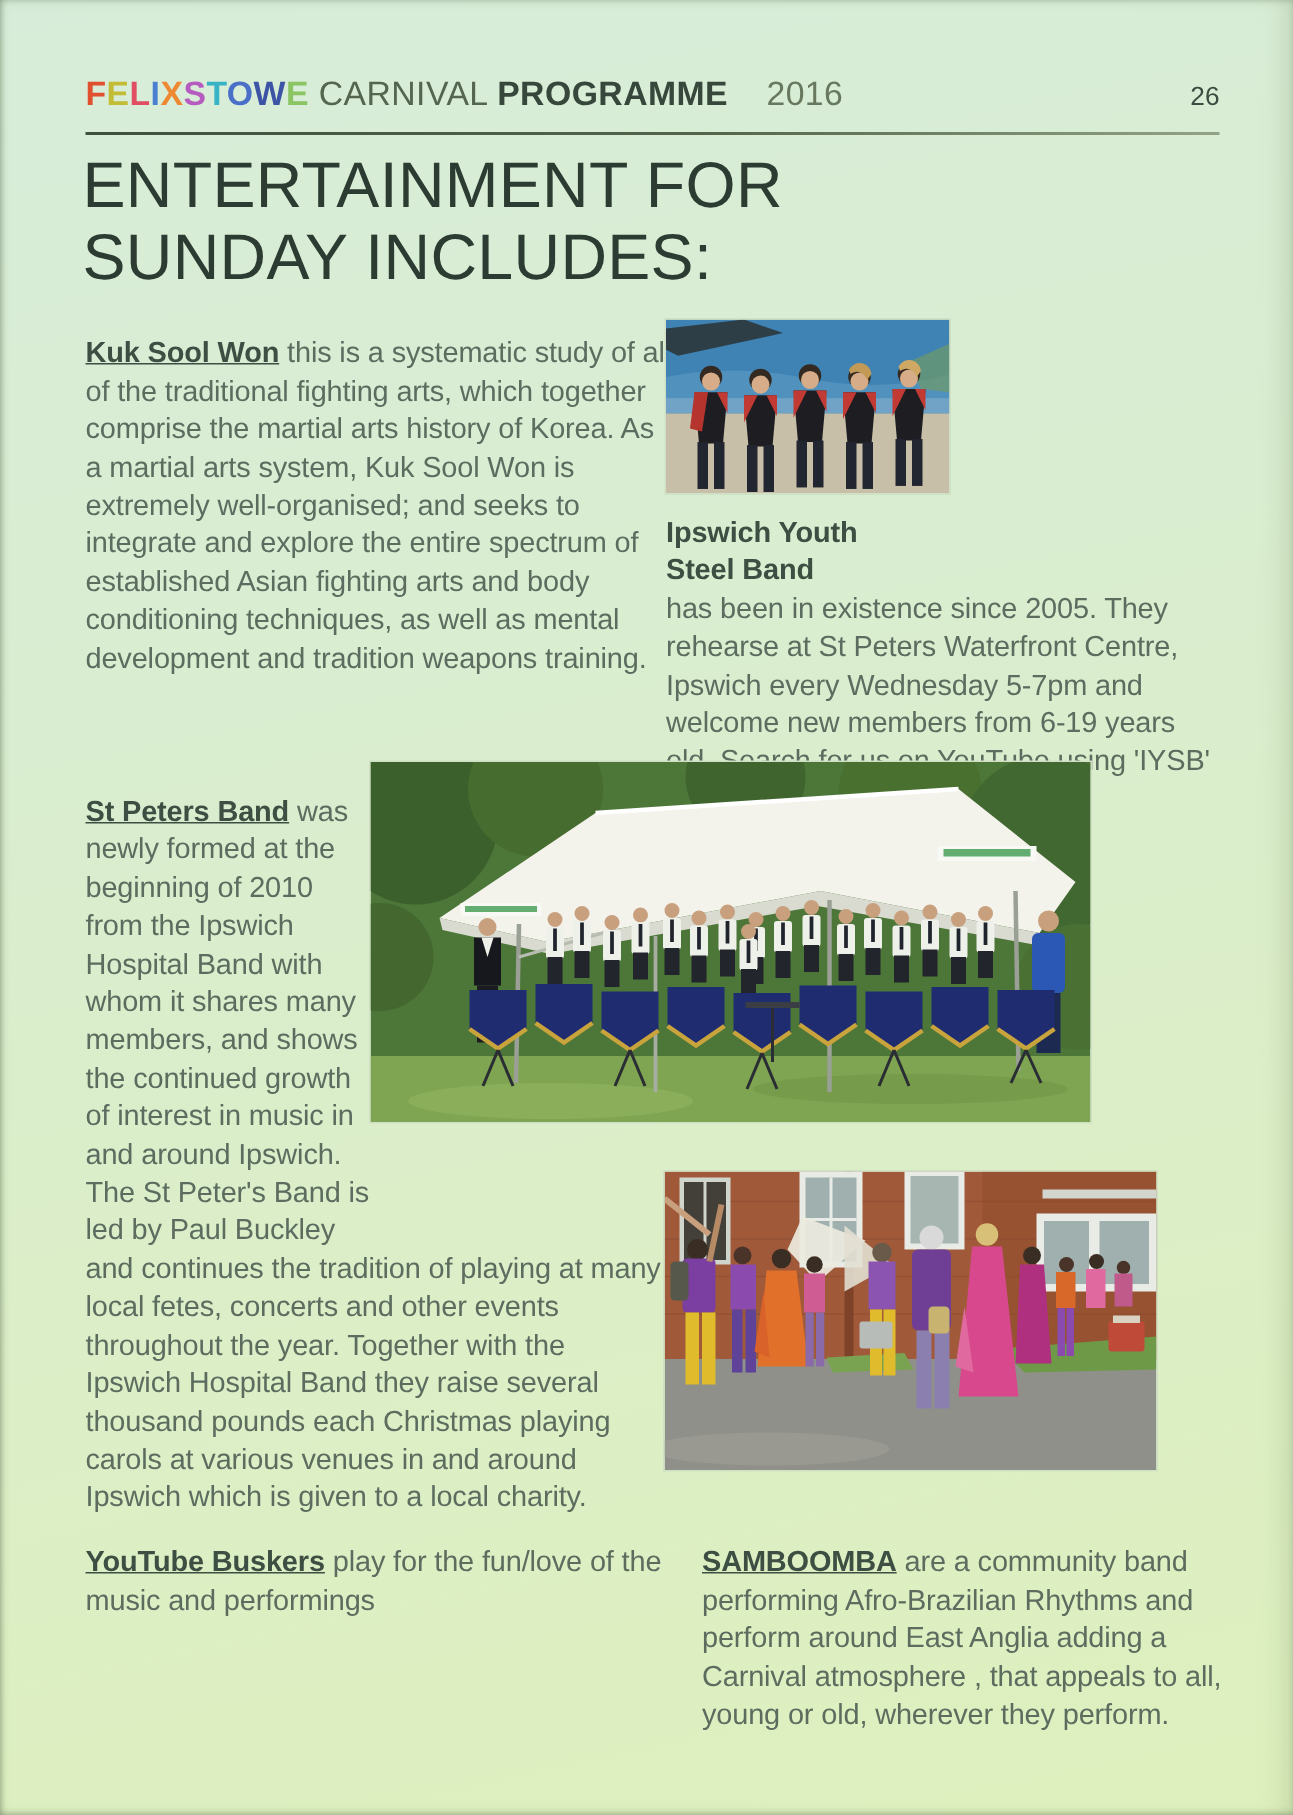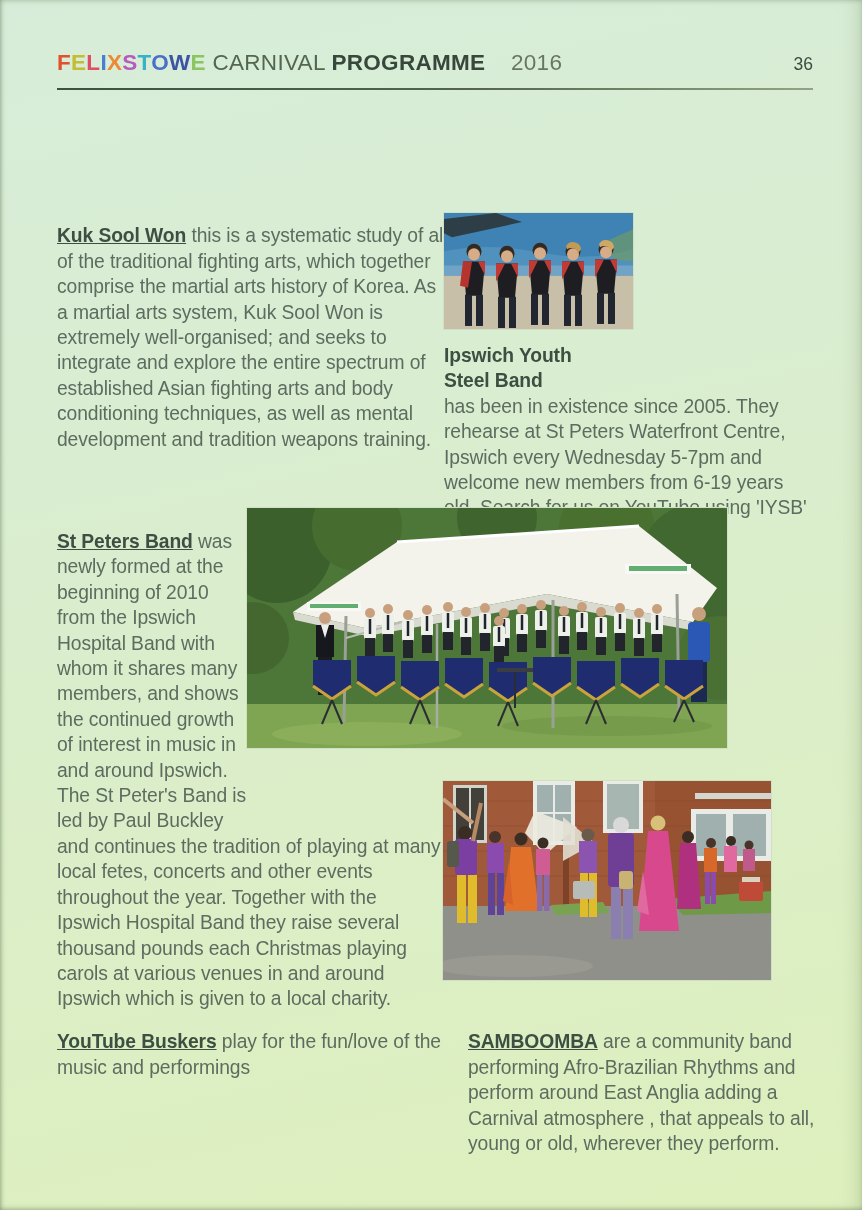--- a/index.html
+++ b/index.html
@@ -38,24 +38,25 @@
 </style>
 </head>
 <body>
 
 <div class="page">
 
   <div class="header">
     <div class="brand">
       <span class="brand-letters"><span style="color: rgb(224, 81, 47);">F</span><span style="color: rgb(195, 188, 53);">E</span><span style="color: rgb(224, 78, 99);">L</span><span style="color: rgb(74, 126, 208);">I</span><span style="color: rgb(238, 137, 51);">X</span><span style="color: rgb(182, 91, 192);">S</span><span style="color: rgb(56, 178, 197);">T</span><span style="color: rgb(74, 111, 201);">O</span><span style="color: rgb(61, 83, 165);">W</span><span style="color: rgb(139, 197, 99);">E</span></span><span> CARNIVAL </span><span class="title-bold">PROGRAMME</span><span class="title-year"> 2016</span>
     </div>
-    <div class="pagenum">36</div>
+    <div class="pagenum">26</div>
   </div>
   <div class="rule"></div>
 
+  <h1 class="pagetitle"><span>ENTERTAINMENT FOR</span><br><span>SUNDAY INCLUDES:</span></h1>
 
   <p class="para col-kuk"><span class="lead">Kuk Sool Won</span><span> this is a systematic study of all of the traditional fighting arts, which together comprise the martial arts history of Korea. As a martial arts system, Kuk Sool Won is extremely well-organised; and seeks to integrate and explore the entire spectrum of established Asian fighting arts and body conditioning techniques, as well as mental development and tradition weapons training.</span></p>
 
   <div class="para col-steel">
     <div class="steel-photo">
       <svg viewBox="0 0 189 115" width="100%" height="100%" preserveAspectRatio="none">
         <rect width="189" height="115" fill="#c7bfa7"></rect>
         <rect width="189" height="62" fill="#3f83b5"></rect>
         <path d="M0,38 q45,-9 95,1 t94,-3 v26 h-189 z" fill="#5f9cc4" opacity=".55"></path>
         <rect y="52" width="189" height="10" fill="#8fb6ce" opacity=".5"></rect>

